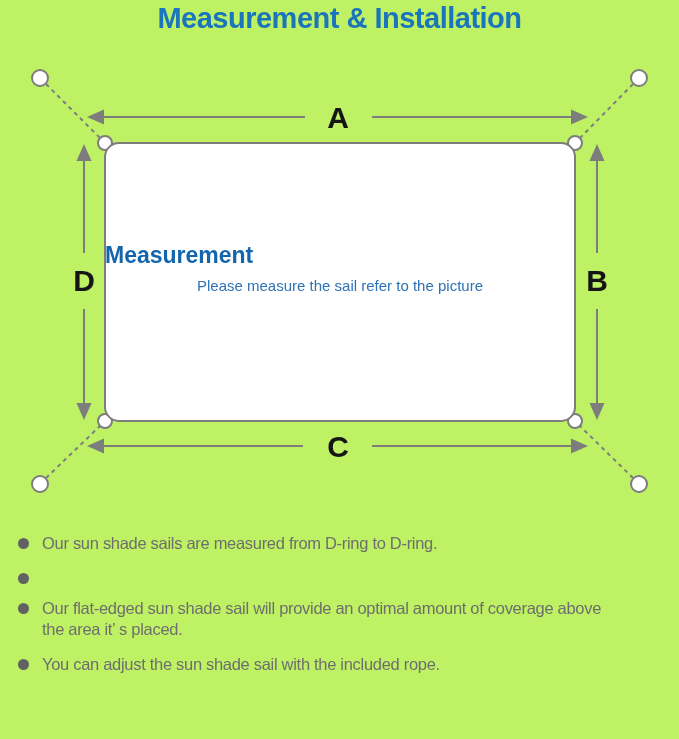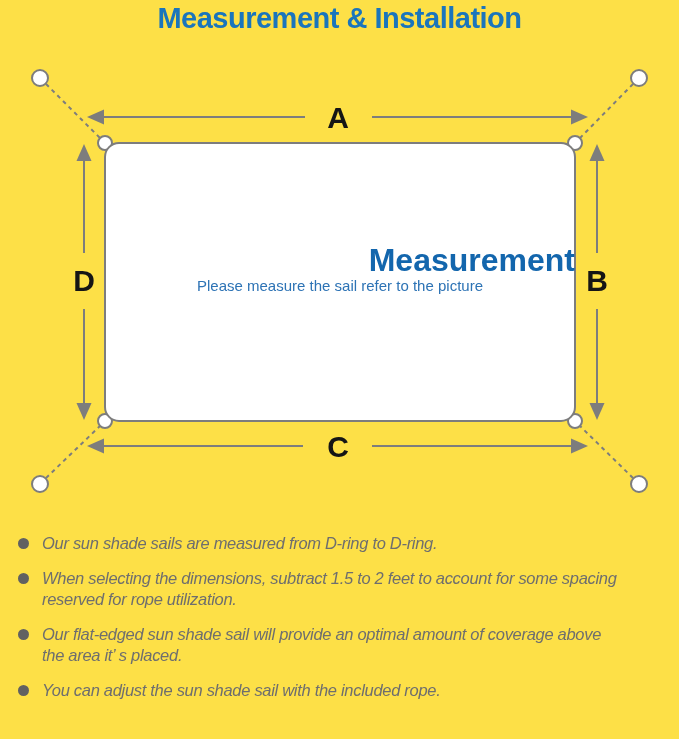--- a/index.html
+++ b/index.html
@@ -3,21 +3,21 @@
 <meta charset="utf-8">
 <style>
   * { margin: 0; padding: 0; box-sizing: border-box; }
   html, body { background: #ffffff; }
   body { font-family: "Liberation Sans", sans-serif; }
 
   .page {
     position: relative;
     width: 679px;
     height: 739px;
-    background: #fde047;
+    background: #bef264;
     overflow: hidden;
   }
 
   .page-title {
     position: absolute;
     top: 2px;
     left: 0;
     width: 679px;
     text-align: center;
     font-size: 29px;
@@ -41,22 +41,22 @@
     font-size: 30px;
     font-weight: bold;
     fill: #151515;
   }
 
   .center-heading {
     position: absolute;
     top: 242px;
     left: 105px;
     width: 470px;
-    text-align: right;
-    font-size: 32px;
+    text-align: left;
+    font-size: 23px;
     font-weight: bold;
     color: #1366ad;
   }
 
   .center-caption {
     position: absolute;
     top: 277px;
     left: 105px;
     width: 470px;
     text-align: center;
@@ -69,21 +69,20 @@
     top: 524px;
     left: 18px;
     width: 655px;
     padding-top: 9px;
   }
 
   .note-item {
     display: flex;
     align-items: flex-start;
     margin-bottom: 14px;
-    font-style: italic;
   }
 
   .note-bullet {
     flex: 0 0 auto;
     width: 11px;
     height: 11px;
     border-radius: 50%;
     background: #616161;
     margin-top: 5px;
     margin-right: 13px;
@@ -161,22 +160,20 @@
     <div class="center-caption">Please measure the sail refer to the picture</div>
   </div>
 
   <div class="notes">
     <div class="note-item">
       <span class="note-bullet"></span>
       <div class="note-text">Our sun shade sails are measured from D-ring to D-ring.</div>
     </div>
     <div class="note-item">
       <span class="note-bullet"></span>
-      <div class="note-text">When selecting the dimensions, subtract 1.5 to 2 feet to account for some spacing
-reserved for rope utilization.</div>
     </div>
     <div class="note-item">
       <span class="note-bullet"></span>
       <div class="note-text">Our flat-edged sun shade sail will provide an optimal amount of coverage above
 the area it’ s placed.</div>
     </div>
     <div class="note-item">
       <span class="note-bullet"></span>
       <div class="note-text">You can adjust the sun shade sail with the included rope.</div>
     </div>

